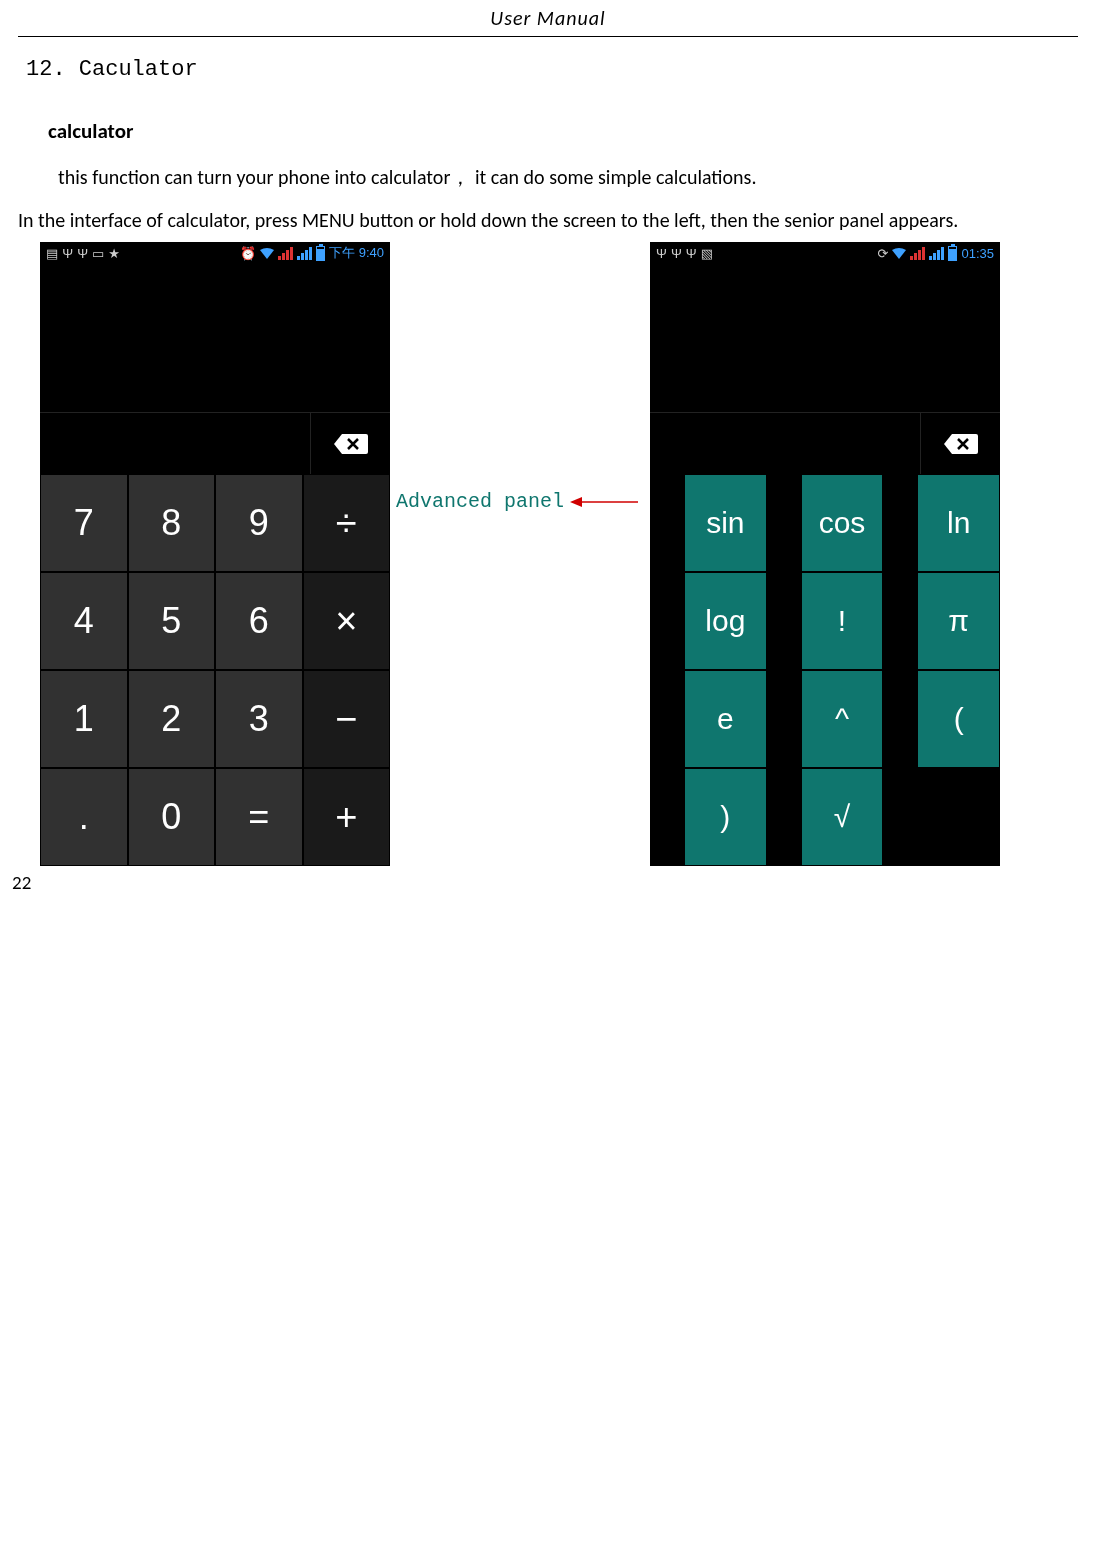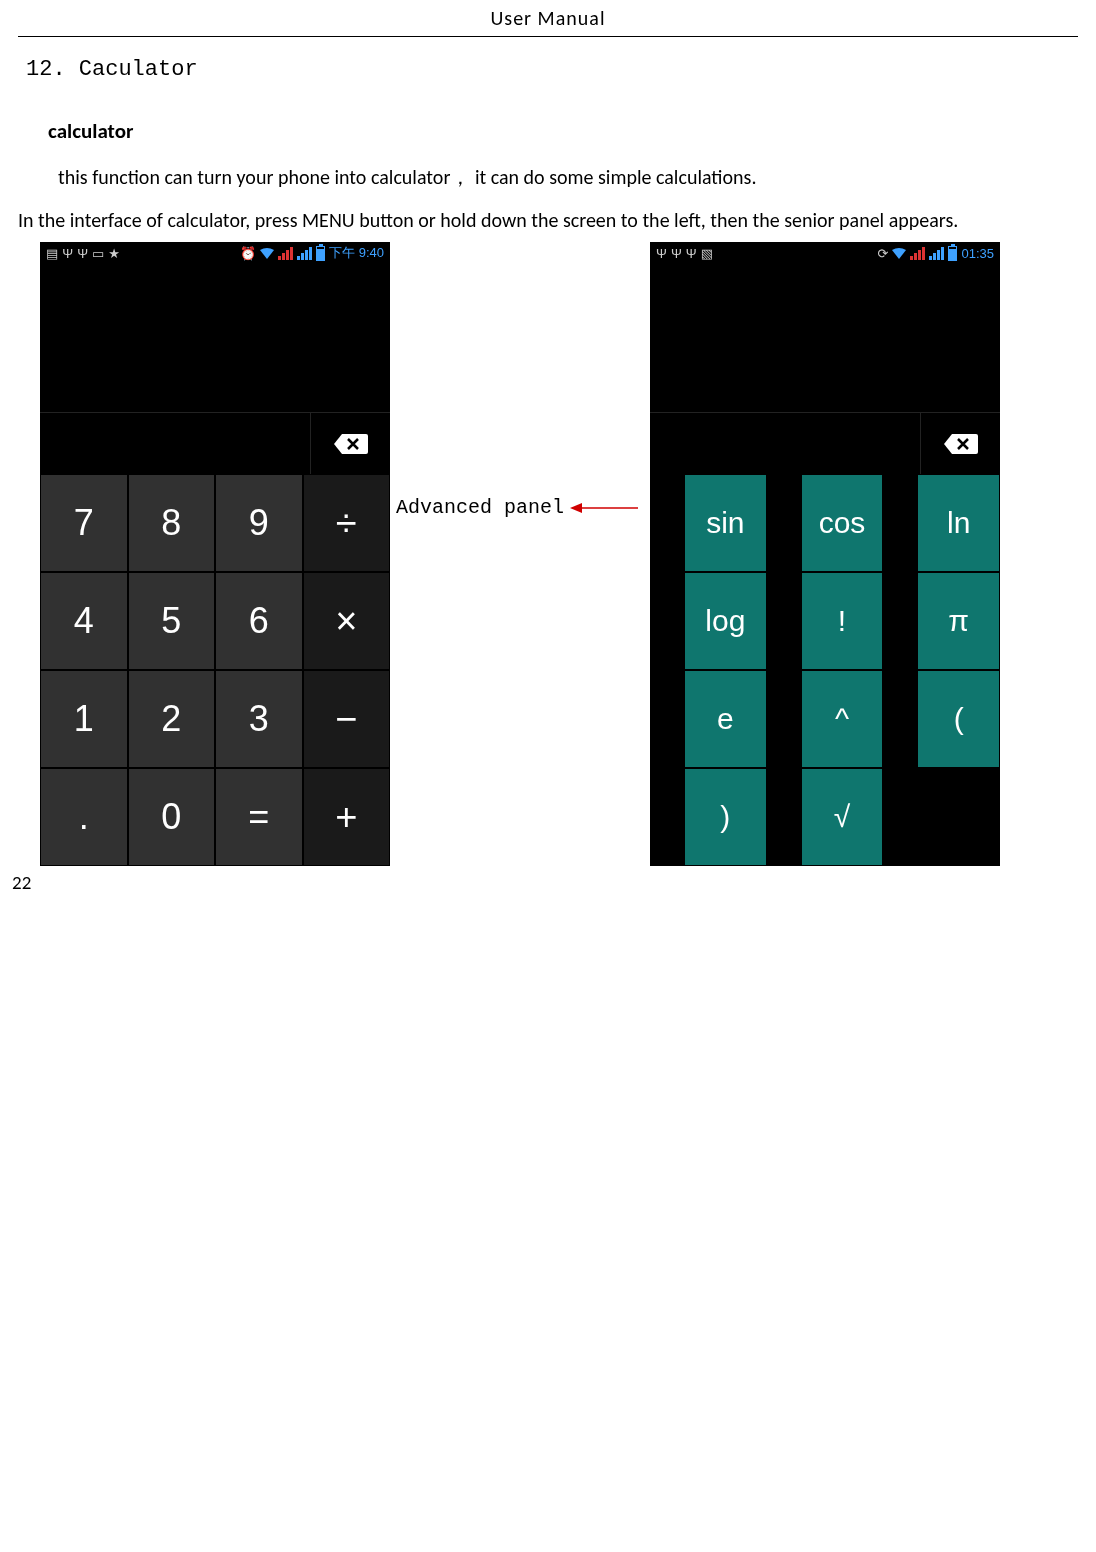--- a/index.html
+++ b/index.html
@@ -1,18 +1,18 @@
 <!DOCTYPE html>
 <html><head>
 <meta charset="utf-8">
 <style>
   * { box-sizing: border-box; margin: 0; padding: 0; }
   html, body { width: 1096px; background: #fff; font-family: Calibri, Arial, sans-serif; color: #000; }
   .page { width: 1096px; padding: 0 0 40px 0; position: relative; }
-  .header-title { text-align: center; font-size: 20px; padding: 6px 0; letter-spacing: 1px; }
+  .header-title { text-align: center; font-size: 20px; padding: 6px 0; letter-spacing: 1px; font-style: italic; }
   .header-rule { border: none; border-top: 1.5px solid #000; margin: 0 18px; }
   .section-heading { font-family: "Courier New", monospace; font-weight: normal; font-size: 22px; margin: 20px 0 0 26px; }
   .sub-heading { font-weight: bold; font-size: 21px; margin: 36px 8px 0 48px; }
   .body-text { font-size: 20px; margin-left: 58px; margin-top: 18px; line-height: 1.5; }
   .bullet-text { font-size: 20px; margin-left: 58px; margin-top: 22px; }
   .full-text { font-size: 20px; margin: 16px 18px 0 18px; }
   .screens-row { display: flex; align-items: flex-start; margin: 10px 0 0 40px; }
   .phone { width: 350px; background: #000; color: #fff; font-family: Arial, sans-serif; }
   .statusbar { height: 22px; display: flex; justify-content: space-between; align-items: center; padding: 0 6px; font-size: 13px; }
   .status-left, .status-right { display: flex; align-items: center; gap: 4px; }
@@ -20,21 +20,21 @@
   .display-area { height: 148px; background: #000; }
   .display-row { height: 62px; background: #000; display: flex; }
   .display-input { flex: 1; border-top: 1px solid #222; }
   .backspace { width: 80px; display: flex; align-items: center; justify-content: center; border-top: 1px solid #222; border-left: 1px solid #222; }
   .keypad { display: grid; grid-template-columns: repeat(4, 1fr); }
   .key { height: 98px; background: #313131; color: #fff; font-size: 36px; font-weight: 300; display: flex; align-items: center; justify-content: center; border: 1px solid #000; }
   .key.op { background: #1a1a1a; font-size: 38px; }
   .adv-keypad { display: grid; grid-template-columns: repeat(3, 1fr); }
   .adv-key { height: 98px; background: #0f766e; color: #fff; font-size: 30px; display: flex; align-items: center; justify-content: center; border: 1px solid #000; margin-left: 34px; }
   .middle-label { display: flex; align-items: center; margin-top: 240px; }
-  .annotation { font-family: "Courier New", monospace; color: #000000; font-size: 20px; margin: 14px 6px; white-space: nowrap; }
+  .annotation { font-family: "Courier New", monospace; color: #0f766e; font-size: 20px; margin: 8px 6px; white-space: nowrap; }
   .sig-bars { display: inline-flex; align-items: flex-end; gap: 1px; }
   .sig-bars span { width: 3px; background: currentColor; }
   .sig-bars span:nth-child(1){height:4px;} .sig-bars span:nth-child(2){height:7px;} .sig-bars span:nth-child(3){height:10px;} .sig-bars span:nth-child(4){height:13px;}
   .battery { width: 9px; height: 15px; border: 1px solid currentColor; position: relative; }
   .battery::before { content:""; position:absolute; top:-3px; left:2px; width:4px; height:2px; background: currentColor; }
   .battery .fill { position:absolute; bottom:0; left:0; right:0; height:80%; background: currentColor; }
   .page-number { position: absolute; bottom: 12px; left: 12px; font-size: 19px; }
   svg { display: block; }
 </style>
 </head>

